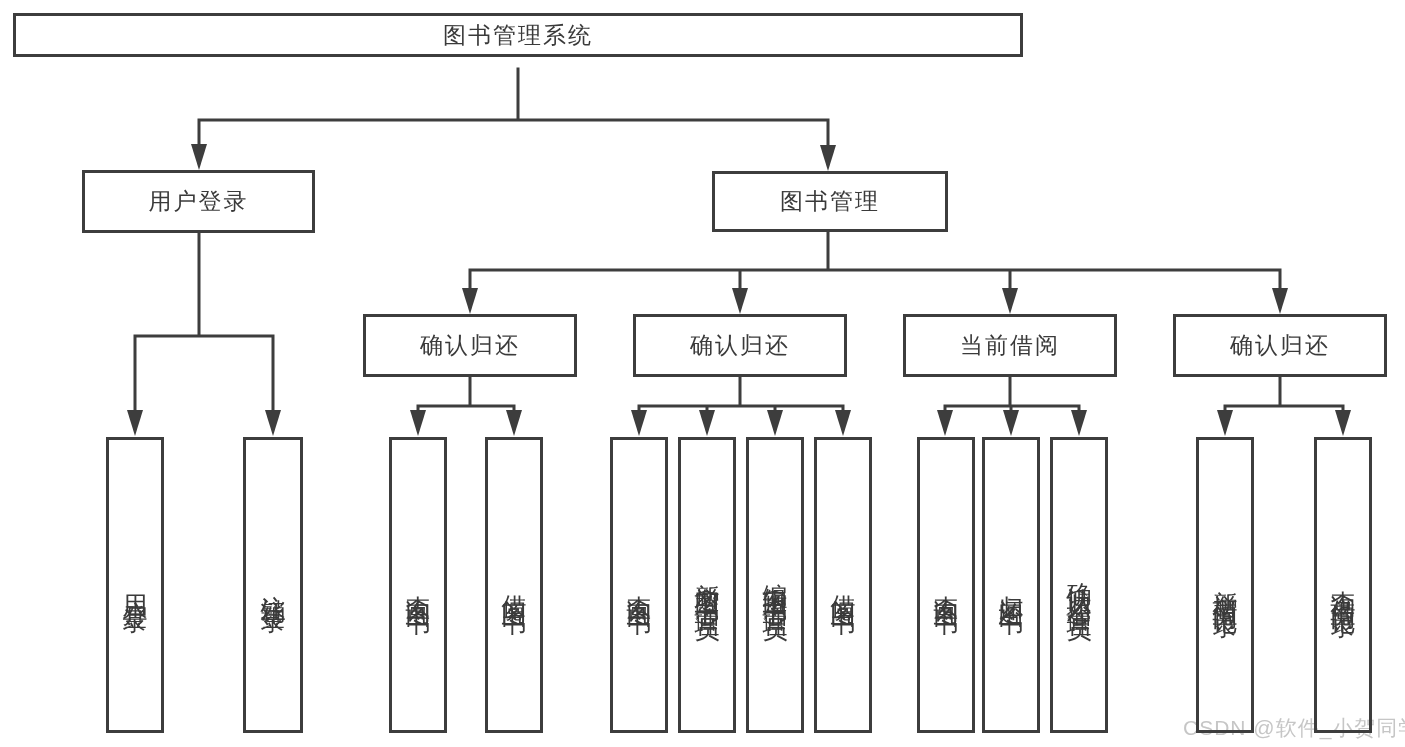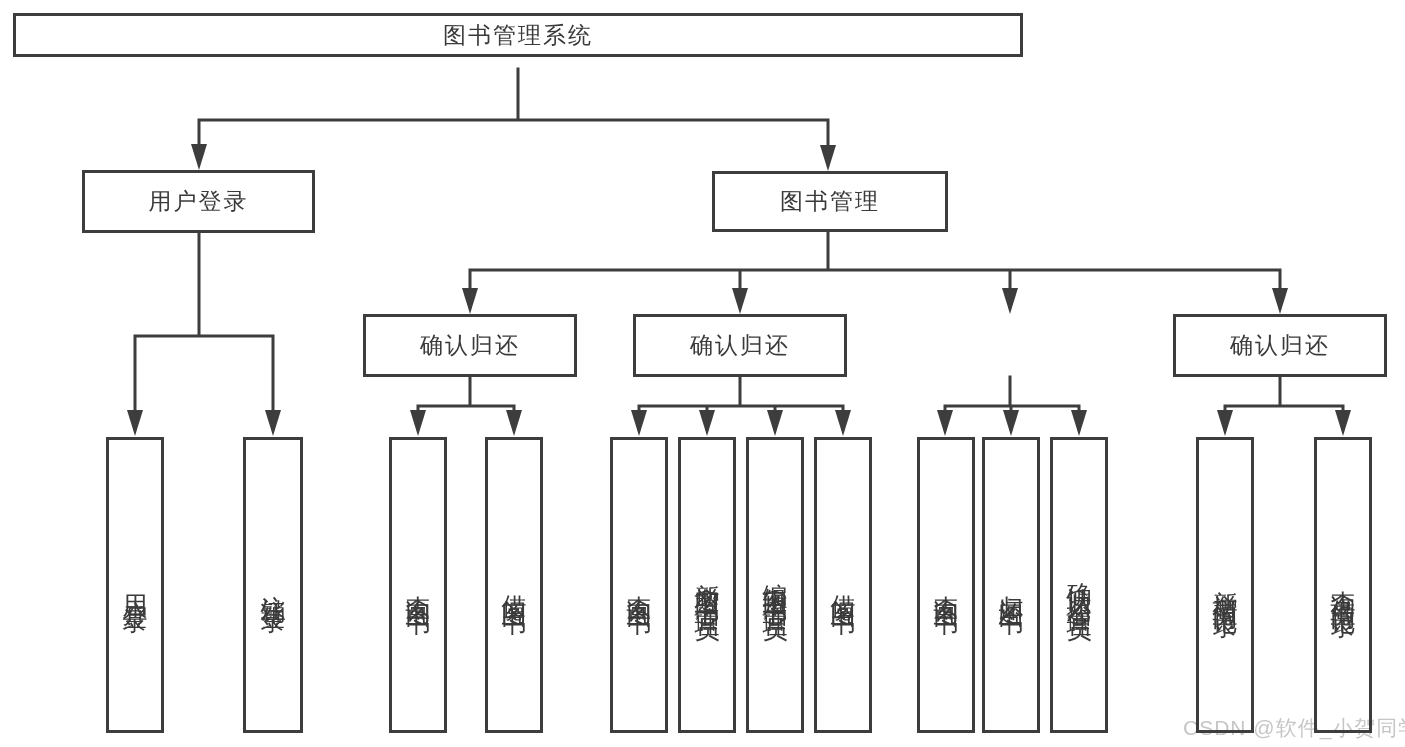--- a/index.html
+++ b/index.html
@@ -111,20 +111,23 @@
   <div class="node hbox" style="left:712px;top:171px;width:236px;height:61px">
     <span>图书管理</span>
   </div>
 
   <div class="node hbox" style="left:363px;top:314px;width:214px;height:63px">
     <span>确认归还</span>
   </div>
   <div class="node hbox" style="left:633px;top:314px;width:214px;height:63px">
     <span>确认归还</span>
   </div>
+  <div class="node hbox" style="left:903px;top:314px;width:214px;height:63px">
+    <span>当前借阅</span>
+  </div>
   <div class="node hbox" style="left:1173px;top:314px;width:214px;height:63px">
     <span>确认归还</span>
   </div>
 
   <div class="node vbox" style="left:106px;top:437px;width:58px;height:296px">
     <span class="vtext">用户登录</span>
   </div>
   <div class="node vbox" style="left:243px;top:437px;width:60px;height:296px">
     <span class="vtext">注销登录</span>
   </div>

